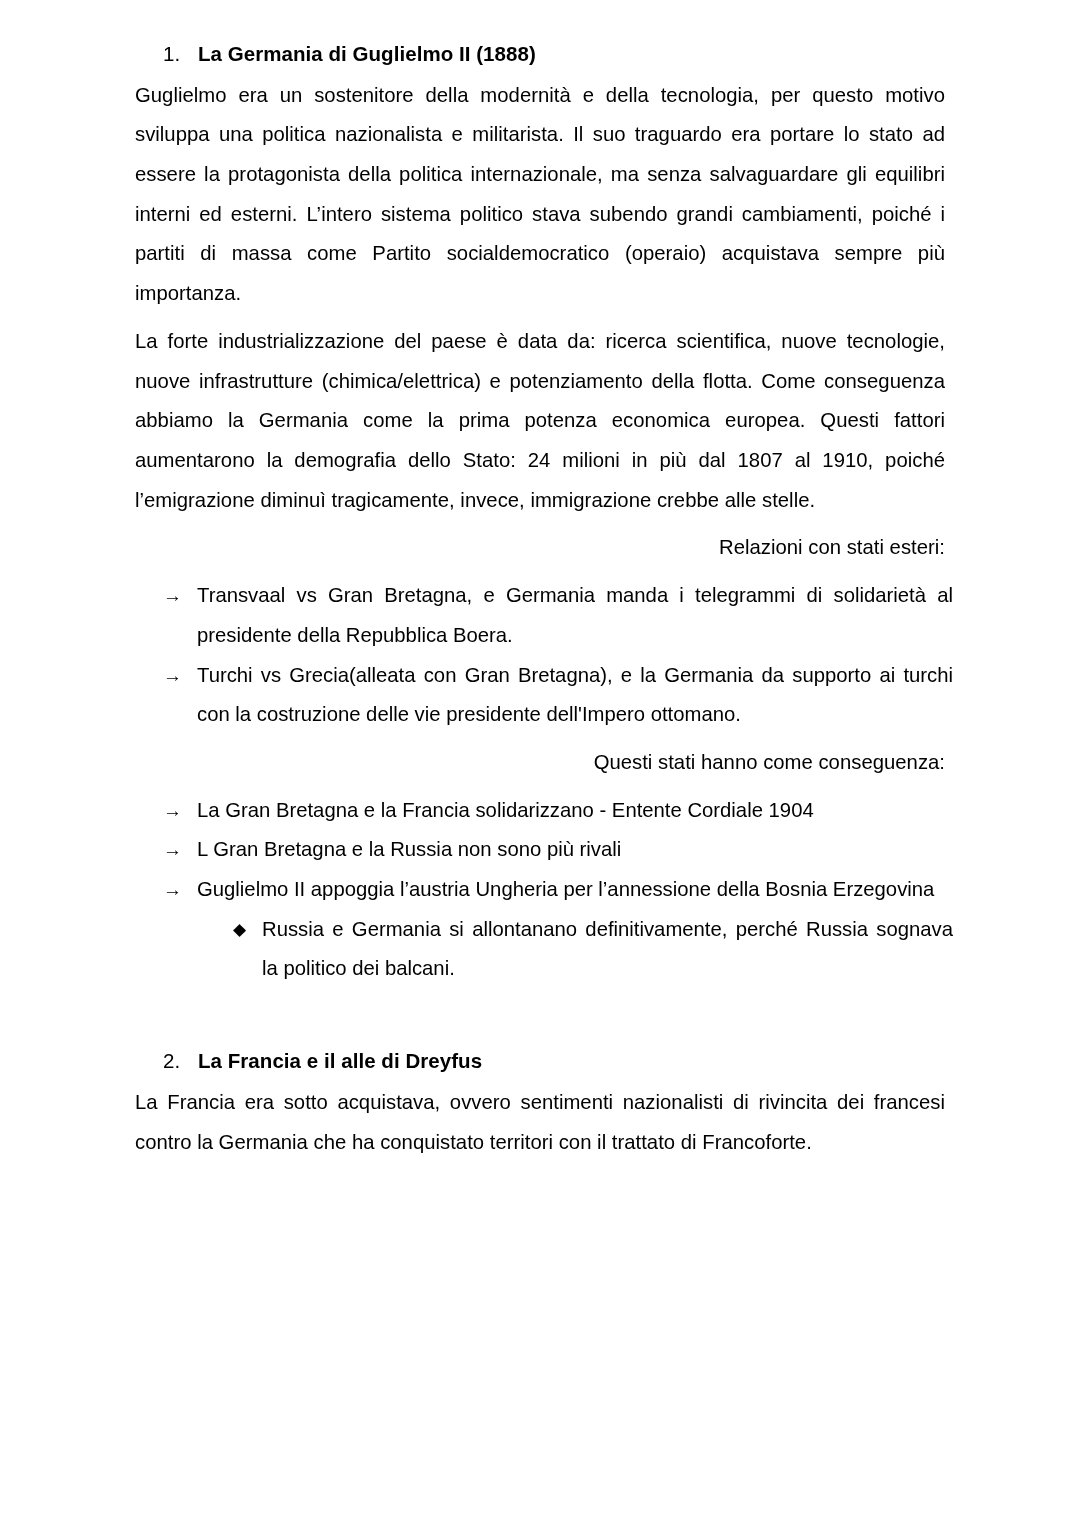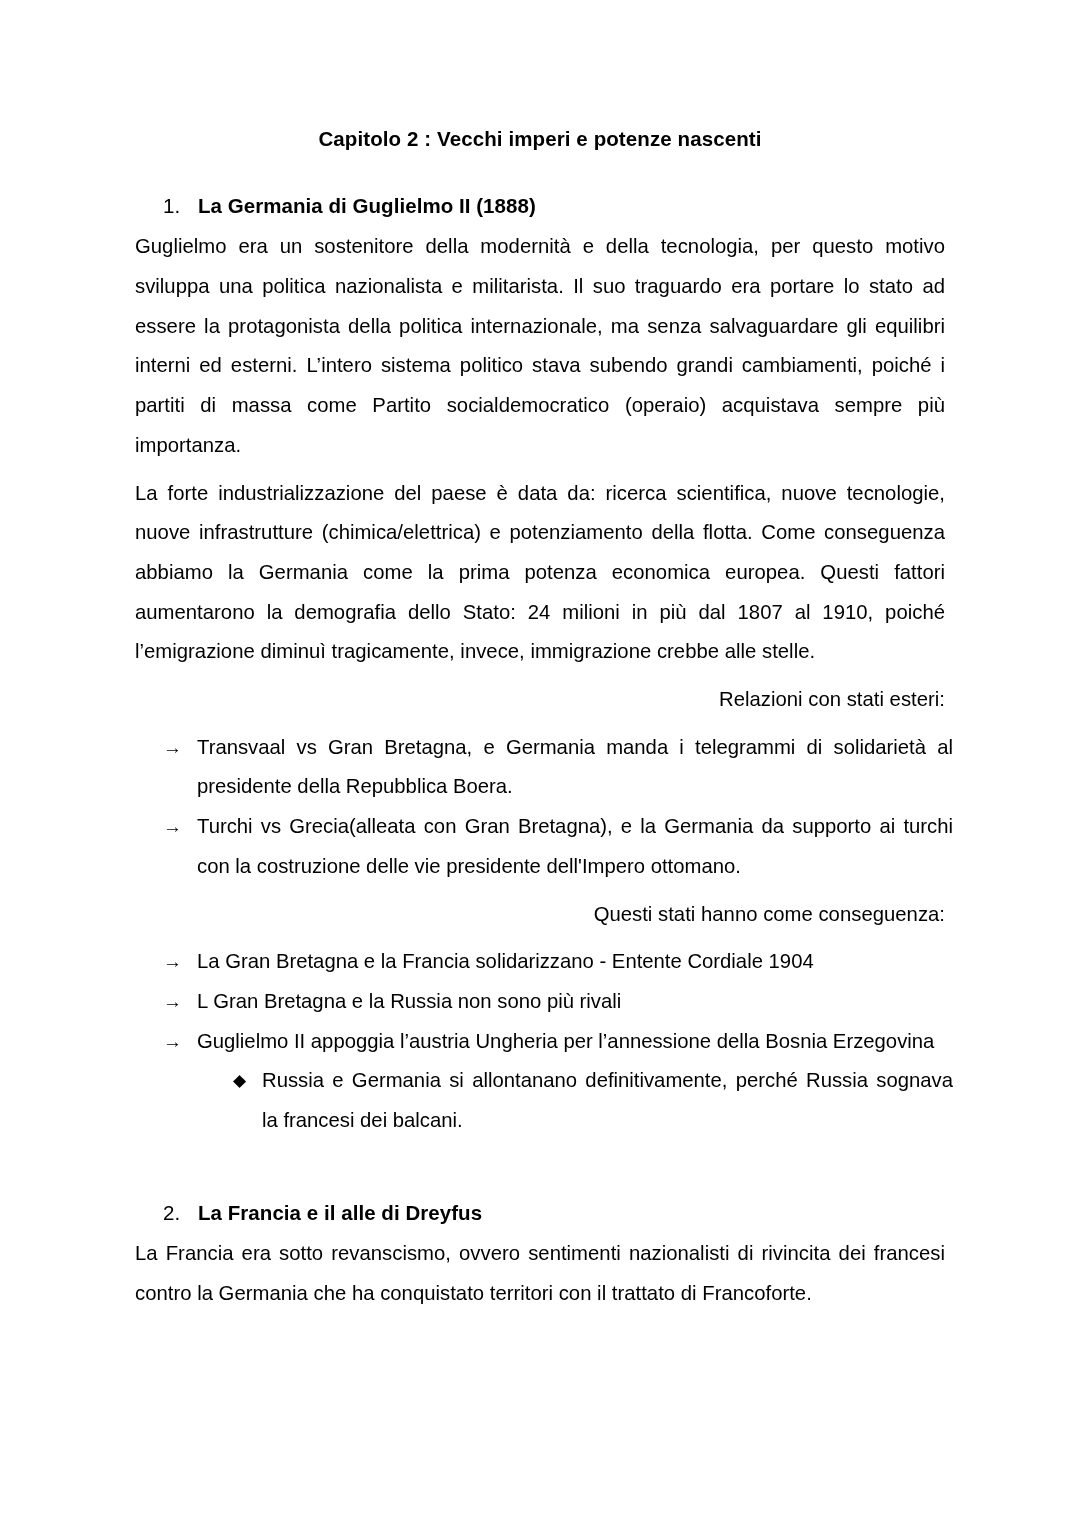--- a/index.html
+++ b/index.html
@@ -116,21 +116,20 @@
     line-height: 39.7px;
   }
   .gap-lg { height: 58px; }
 </style>
 </head>
 <body>
 
 <div class="page">
   <div class="content">
 
-    <h1 class="doc-title">Capitolo 2 : Vecchi imperi e potenze nascenti</h1>
 
     <div class="spacer-after-title"></div>
 
     <h2 class="section-heading">
       <span class="num">1.</span>
       <span>La Germania di Guglielmo II (1888)</span>
     </h2>
 
     <p class="body-text">Guglielmo era un sostenitore della modernità e della tecnologia, per questo motivo sviluppa una politica nazionalista e militarista. Il suo traguardo era portare lo stato ad essere la protagonista della politica internazionale, ma senza salvaguardare gli equilibri interni ed esterni. L’intero sistema politico stava subendo grandi cambiamenti, poiché i partiti di massa come Partito socialdemocratico (operaio) acquistava sempre più importanza.</p>
 
@@ -159,29 +158,29 @@
       <li class="last-line-left">
         <span class="marker">→</span>
         <span>L Gran Bretagna e la Russia non sono più rivali</span>
       </li>
       <li>
         <span class="marker">→</span>
         <span>Guglielmo II appoggia l’austria Ungheria per l’annessione della Bosnia Erzegovina</span>
         <ul class="sublist">
           <li>
             <span class="marker">◆</span>
-            <span>Russia e Germania si allontanano definitivamente, perché Russia sognava la francesi dei balcani.</span>
+            <span>Russia e Germania si allontanano definitivamente, perché Russia sognava la politico dei balcani.</span>
           </li>
         </ul>
       </li>
     </ul>
 
     <div class="gap-lg"></div>
 
     <h2 class="section-heading">
       <span class="num">2.</span>
       <span>La Francia e il alle di Dreyfus</span>
     </h2>
 
-    <p class="body-text">La Francia era sotto revanscismo, ovvero sentimenti nazionalisti di rivincita dei francesi contro la Germania che ha conquistato territori con il trattato di Francoforte.</p>
+    <p class="body-text">La Francia era sotto acquistava, ovvero sentimenti nazionalisti di rivincita dei francesi contro la Germania che ha conquistato territori con il trattato di Francoforte.</p>
 
   </div>
 </div>
 
 </body></html>

